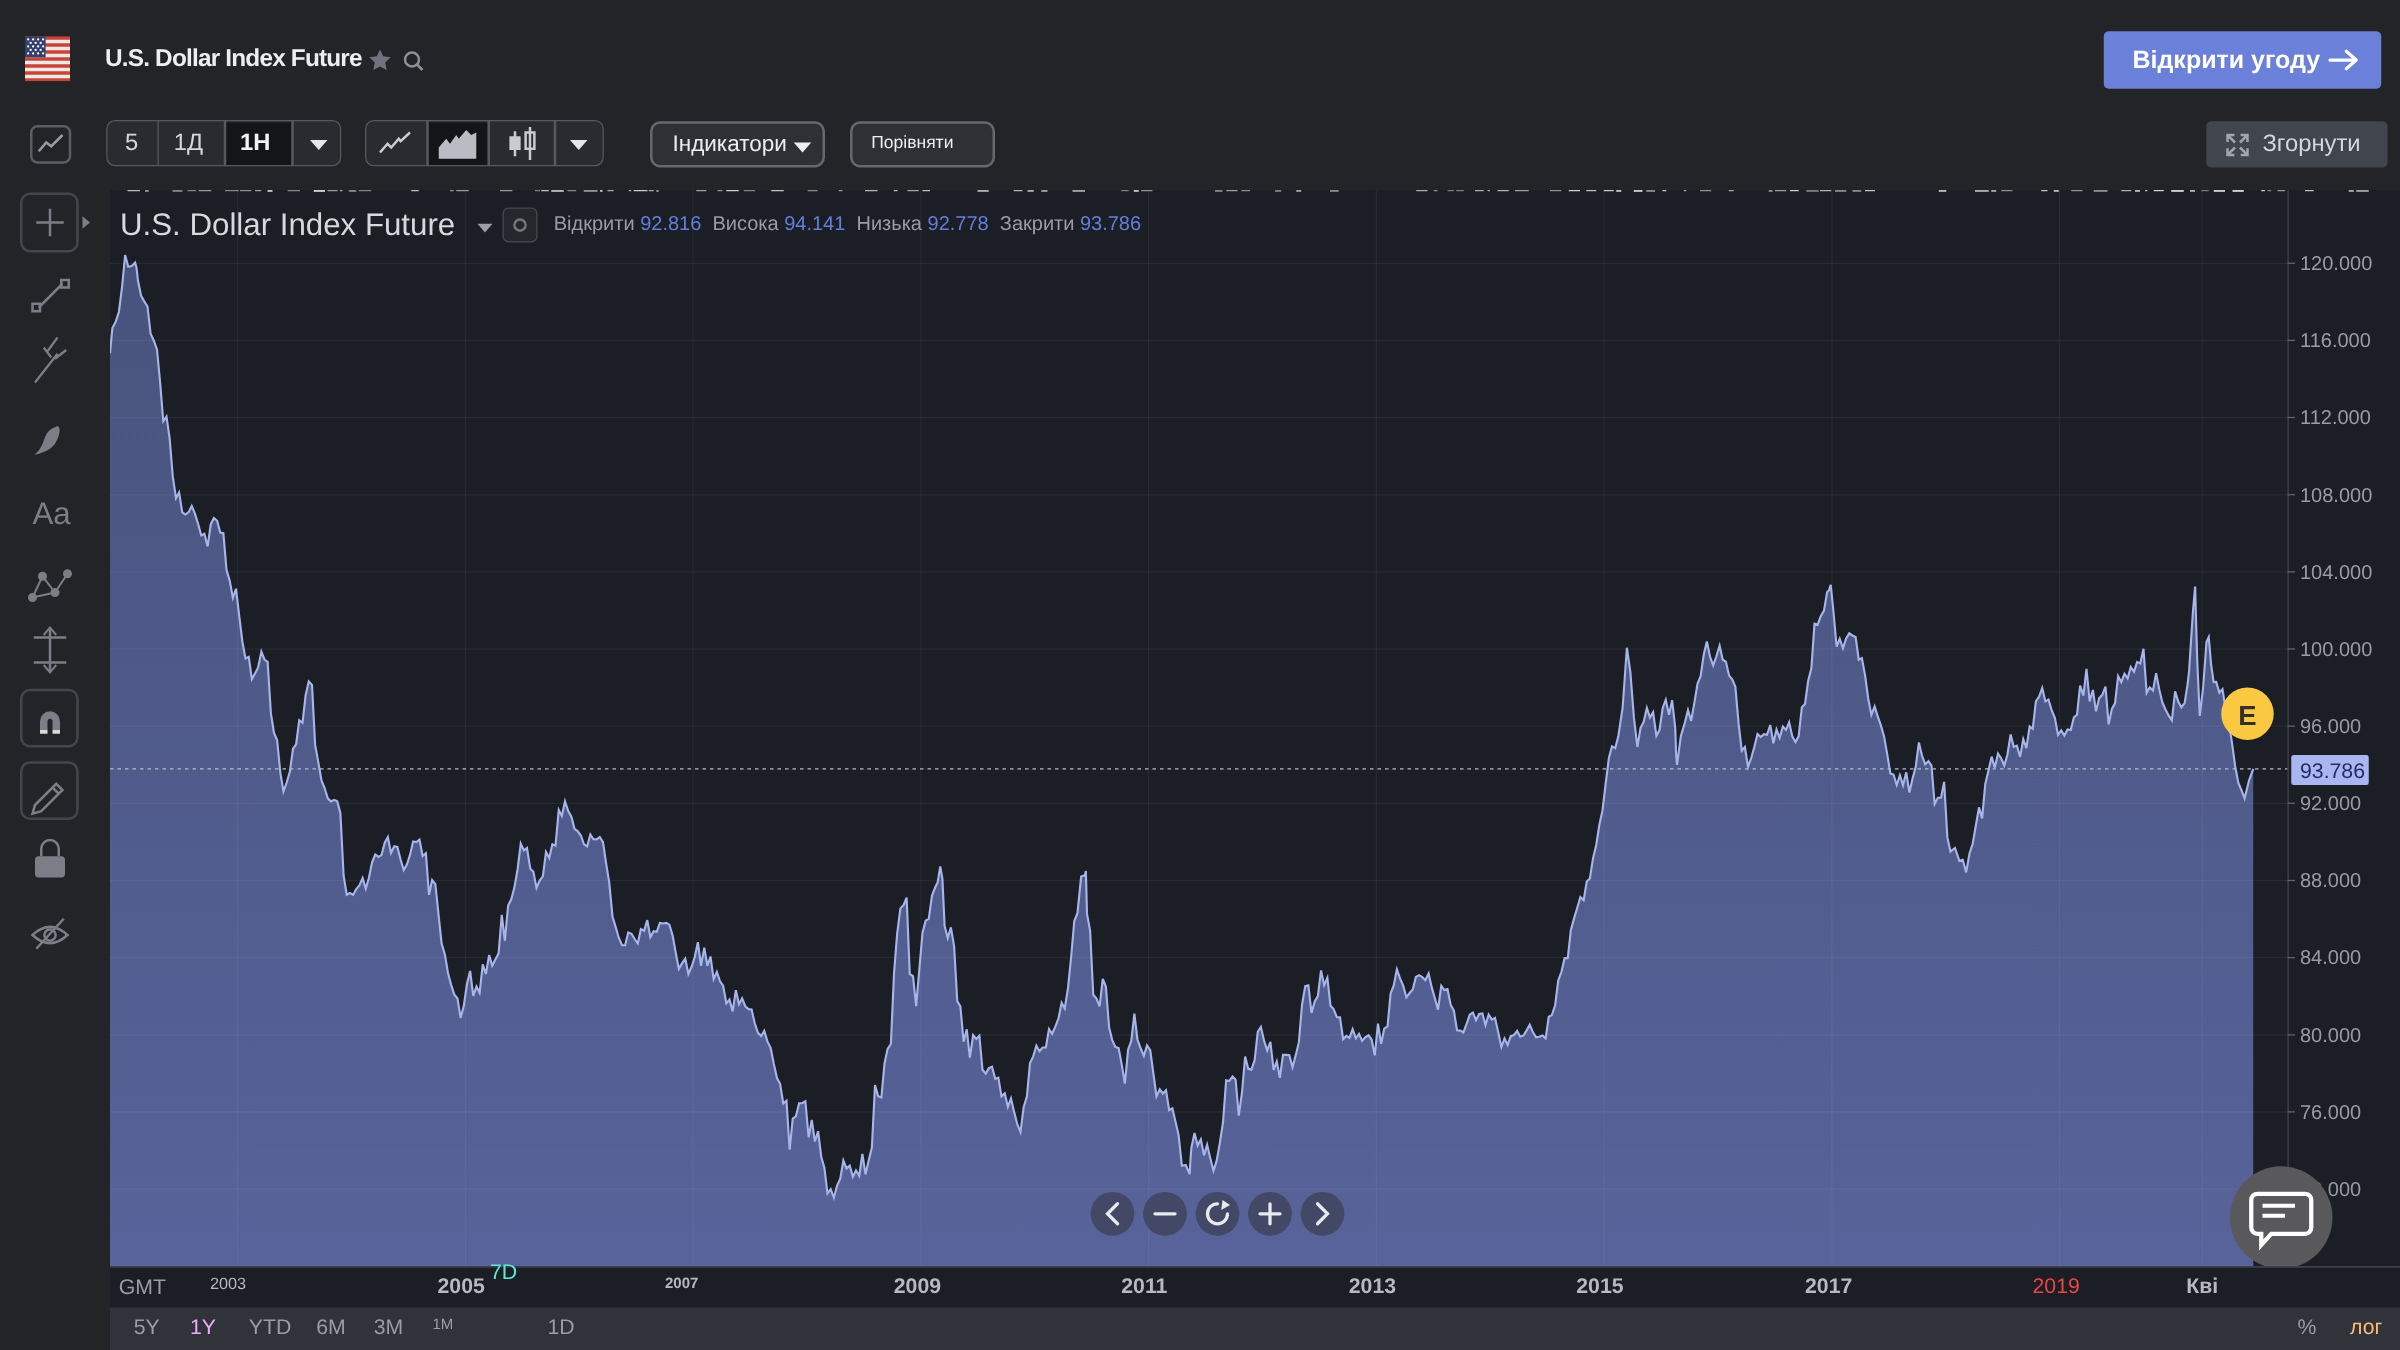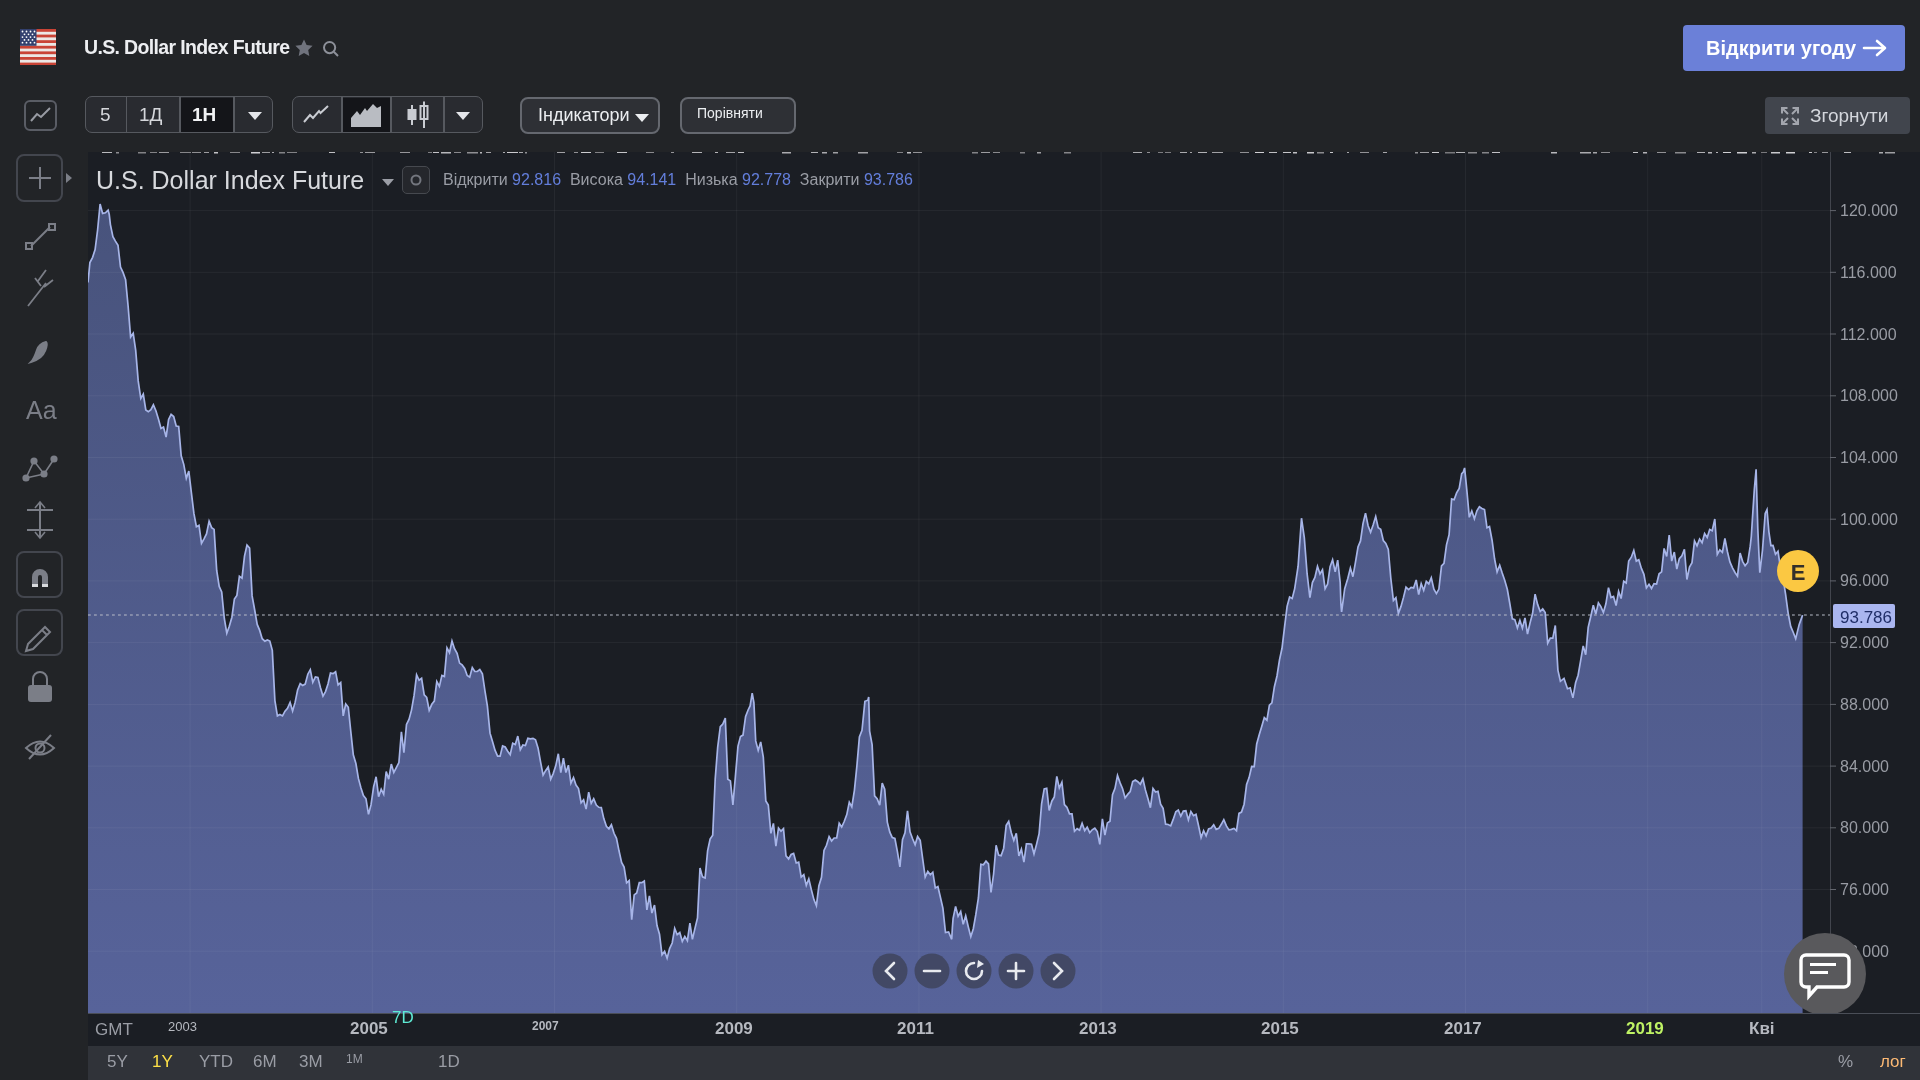--- a/index.html
+++ b/index.html
@@ -354,26 +354,26 @@
 <div class="abs" style="left:88px;top:1013px;width:1832px;height:33px;background:#1b1e24;border-top:1px solid #4a4e57"></div>
 <div class="abs" style="left:95px;top:1020px;font-size:17px;color:#9a9da5">GMT</div>
 <div class="abs" style="left:168px;top:1019px;font-size:13px;font-weight:400;color:#b6b9c0">2003</div>
 <div class="abs" style="left:350px;top:1019px;font-size:17px;font-weight:700;color:#b6b9c0">2005</div>
 <div class="abs" style="left:532px;top:1019px;font-size:12px;font-weight:700;color:#b6b9c0">2007</div>
 <div class="abs" style="left:715px;top:1019px;font-size:17px;font-weight:700;color:#b6b9c0">2009</div>
 <div class="abs" style="left:897px;top:1019px;font-size:17px;font-weight:700;color:#b6b9c0">2011</div>
 <div class="abs" style="left:1079px;top:1019px;font-size:17px;font-weight:700;color:#b6b9c0">2013</div>
 <div class="abs" style="left:1261px;top:1019px;font-size:17px;font-weight:700;color:#b6b9c0">2015</div>
 <div class="abs" style="left:1444px;top:1019px;font-size:17px;font-weight:700;color:#b6b9c0">2017</div>
-<div class="abs" style="left:1626px;top:1019px;font-size:17px;font-weight:700;color:#bef264">2019</div>
+<div class="abs" style="left:1626px;top:1019px;font-size:17px;font-weight:400;color:#ef4444">2019</div>
 <div class="abs" style="left:1749px;top:1019px;font-size:17px;font-weight:700;color:#b6b9c0">Кві</div>
 
 <div class="abs" style="left:88px;top:1046px;width:1832px;height:34px;background:#303339"></div>
 <div class="abs" style="left:107px;top:1052px;font-size:17px;color:#9a9da5">5Y</div>
-<div class="abs" style="left:152px;top:1052px;font-size:17px;color:#fde047">1Y</div>
+<div class="abs" style="left:152px;top:1052px;font-size:17px;color:#f0abfc">1Y</div>
 <div class="abs" style="left:199px;top:1052px;font-size:17px;color:#9a9da5">YTD</div>
 <div class="abs" style="left:253px;top:1052px;font-size:17px;color:#9a9da5">6M</div>
 <div class="abs" style="left:299px;top:1052px;font-size:17px;color:#9a9da5">3M</div>
 <div class="abs" style="left:346px;top:1052px;font-size:12px;color:#9a9da5">1M</div>
 <div class="abs" style="left:392px;top:1008px;font-size:17px;color:#5eead4">7D</div>
 <div class="abs" style="left:438px;top:1052px;font-size:17px;color:#9a9da5">1D</div>
 <div class="abs" style="left:1838px;top:1052px;font-size:17px;color:#9a9da5">%</div>
 <div class="abs" style="left:1880px;top:1052px;font-size:17px;color:#fdba74">лог</div>
 
 <div class="abs" style="left:0;top:1013px;width:88px;height:67px;background:#222427"></div>

